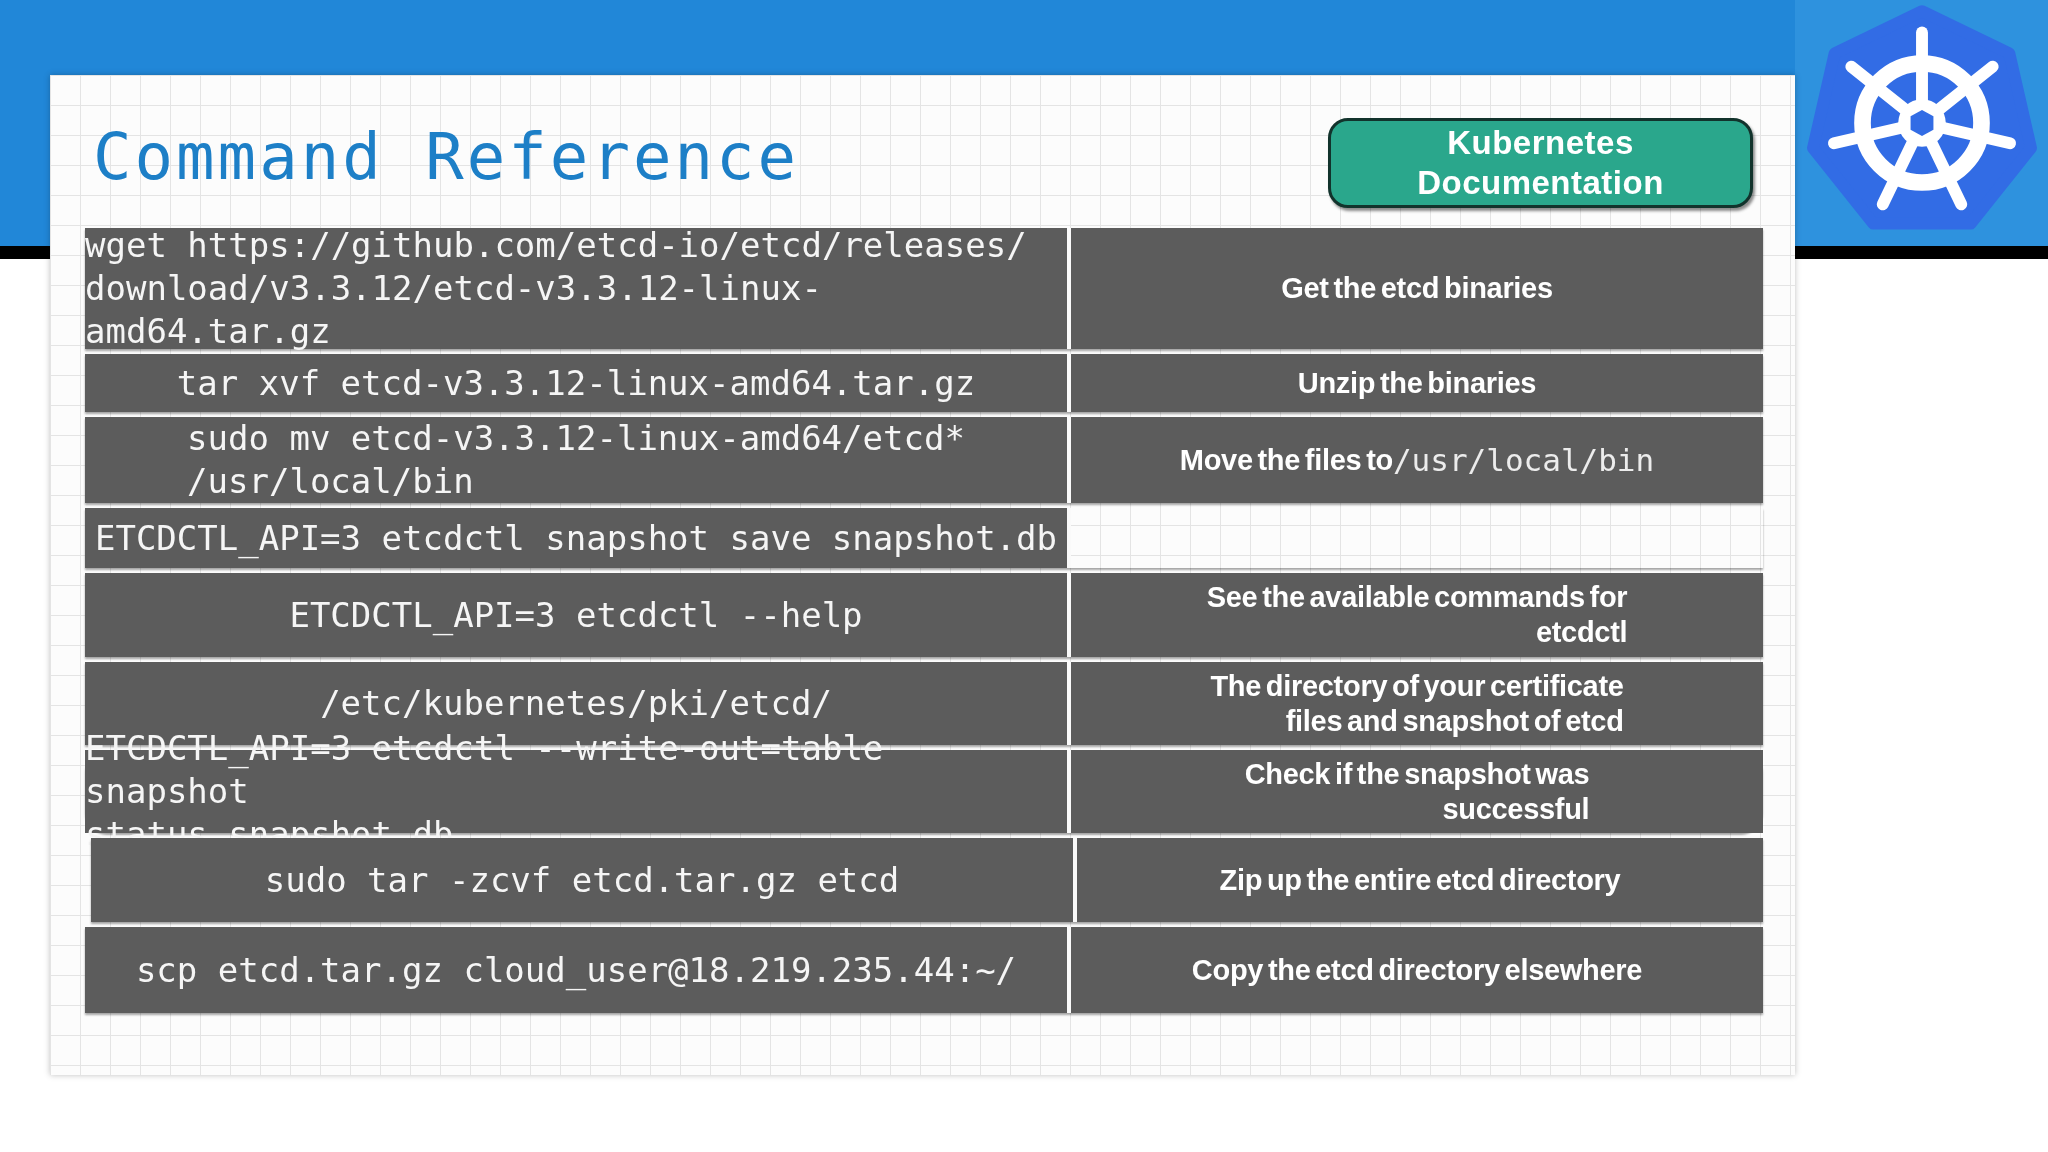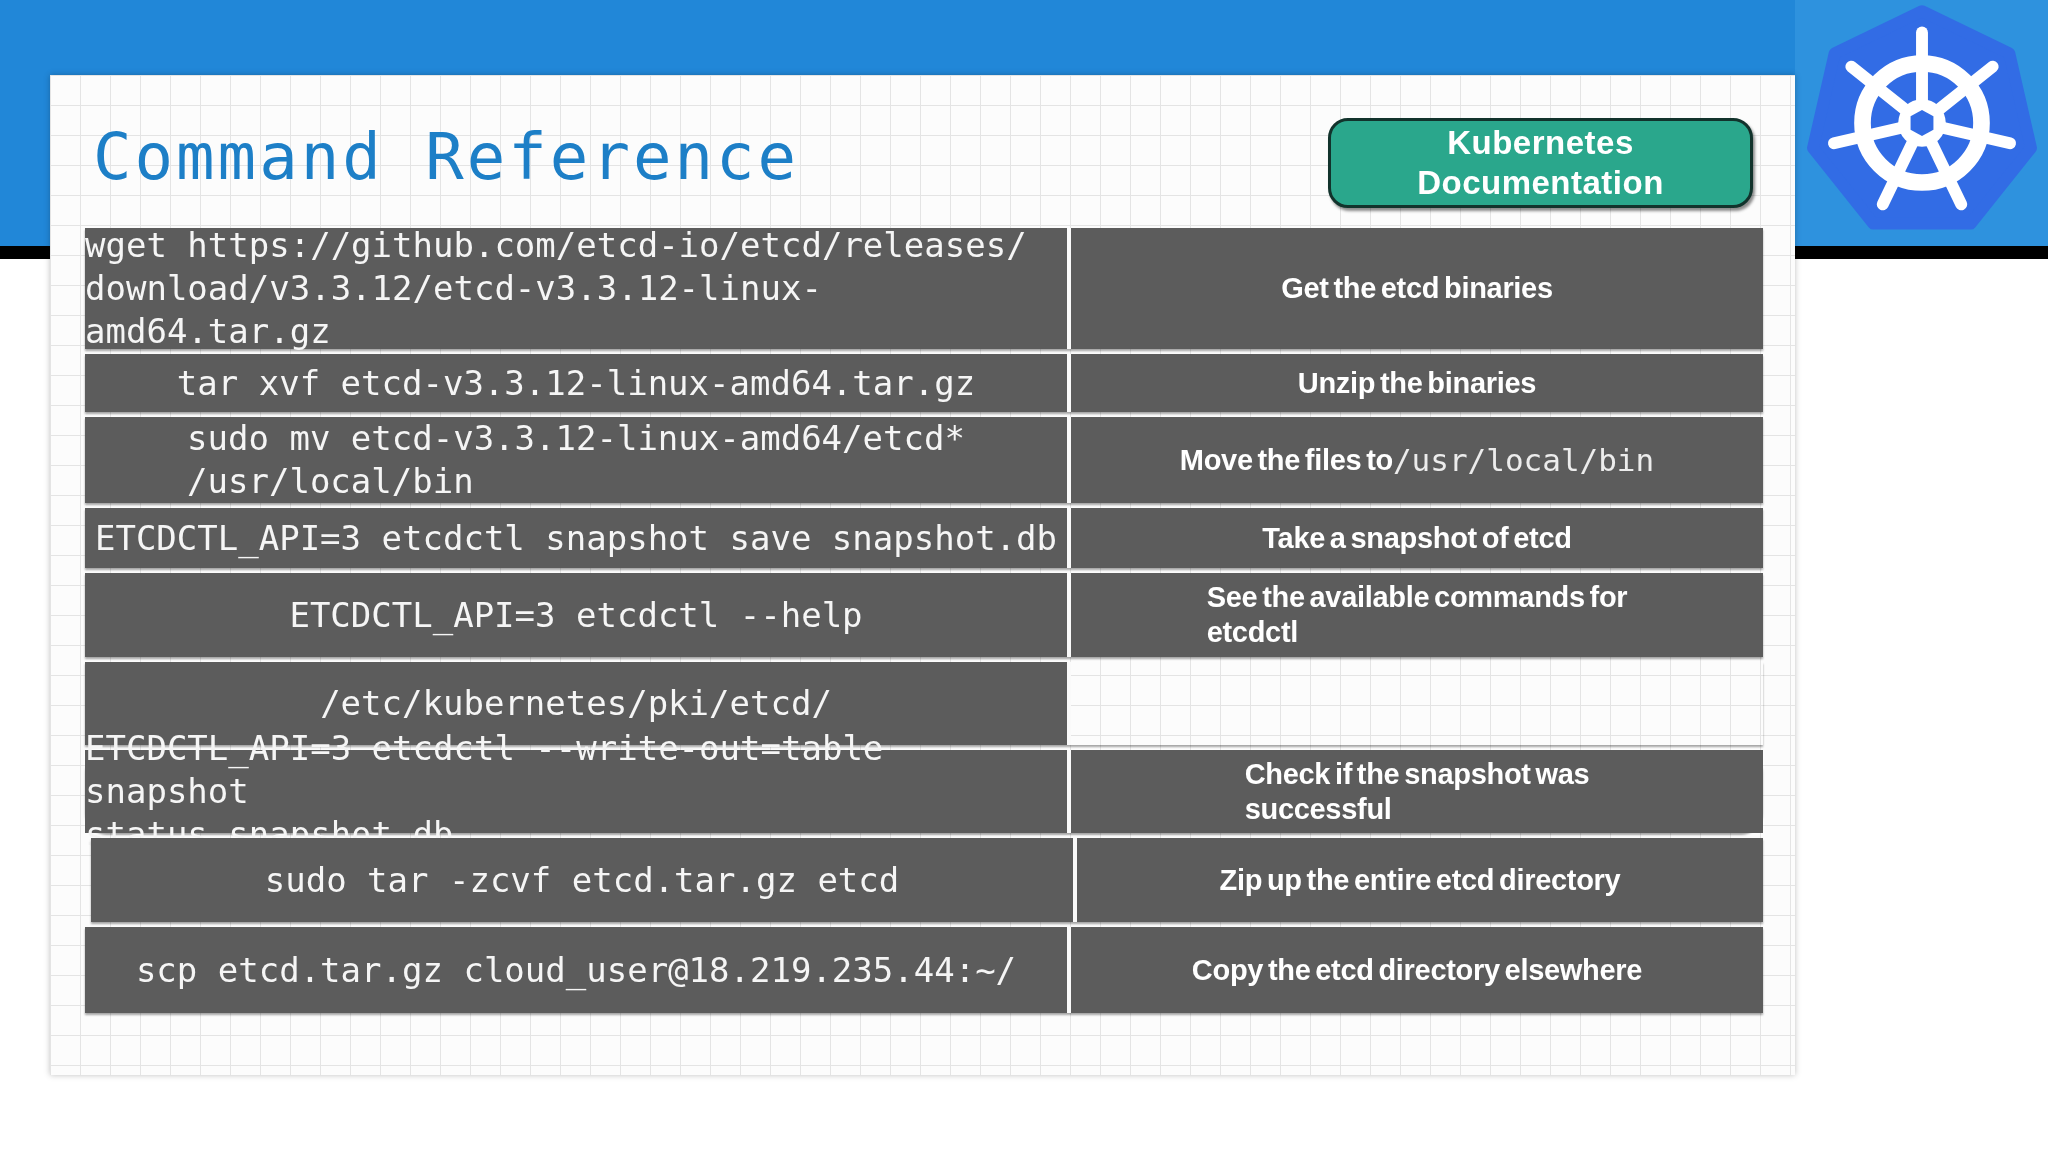--- a/index.html
+++ b/index.html
@@ -108,21 +108,21 @@
   }
   .desc-cell {
     flex: 1;
     background: #5c5c5c;
     color: #ffffff;
     font-size: 29px; font-weight: bold;
     line-height: 35px;
     letter-spacing: -0.3px;
     word-spacing: -3px;
     display: flex; align-items: center; justify-content: center;
-    text-align: left;
+    text-align: right;
     white-space: pre-line;
     padding: 0 8px;
   }
   .desc-mono {
     font-family: "DejaVu Sans Mono", monospace;
     font-weight: normal;
     font-size: 31px;
     letter-spacing: 0; word-spacing: 0;
     color: #ececec;
   }
@@ -176,33 +176,34 @@
     <div class="row">
       <div class="cmd-cell">sudo mv etcd-v3.3.12-linux-amd64/etcd*
 /usr/local/bin</div>
       <div class="col-divider"></div>
       <div class="desc-cell"><span>Move the files to </span><span class="desc-mono">/usr/local/bin</span></div>
     </div>
 
     <div class="row">
       <div class="cmd-cell">ETCDCTL_API=3 etcdctl snapshot save snapshot.db</div>
       <div class="col-divider"></div>
-      <div class="desc-cell">Take a snapshot of etcd</div>
     </div>
 
     <div class="row">
       <div class="cmd-cell">ETCDCTL_API=3 etcdctl --help</div>
       <div class="col-divider"></div>
       <div class="desc-cell">See the available commands for
 etcdctl</div>
     </div>
 
     <div class="row">
       <div class="cmd-cell">/etc/kubernetes/pki/etcd/</div>
       <div class="col-divider"></div>
+      <div class="desc-cell">The directory of your certificate
+files and snapshot of etcd</div>
     </div>
 
     <div class="row">
       <div class="cmd-cell">ETCDCTL_API=3 etcdctl --write-out=table snapshot
 status snapshot.db</div>
       <div class="col-divider"></div>
       <div class="desc-cell">Check if the snapshot was
 successful</div>
     </div>
 

